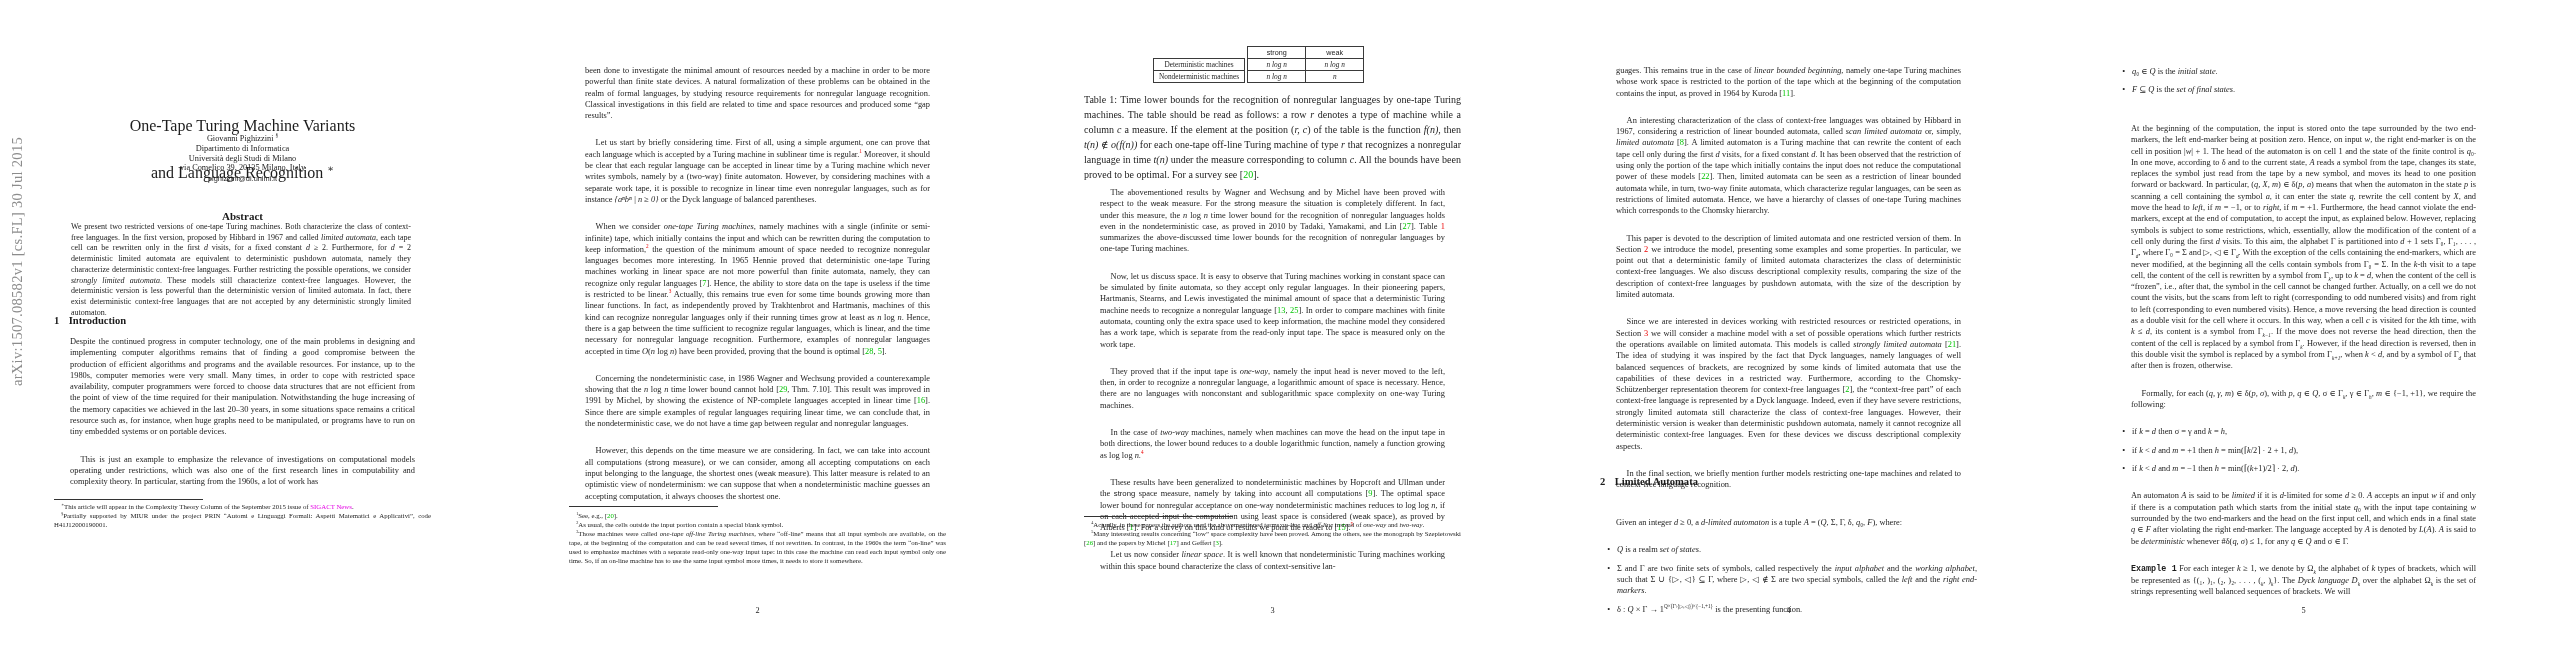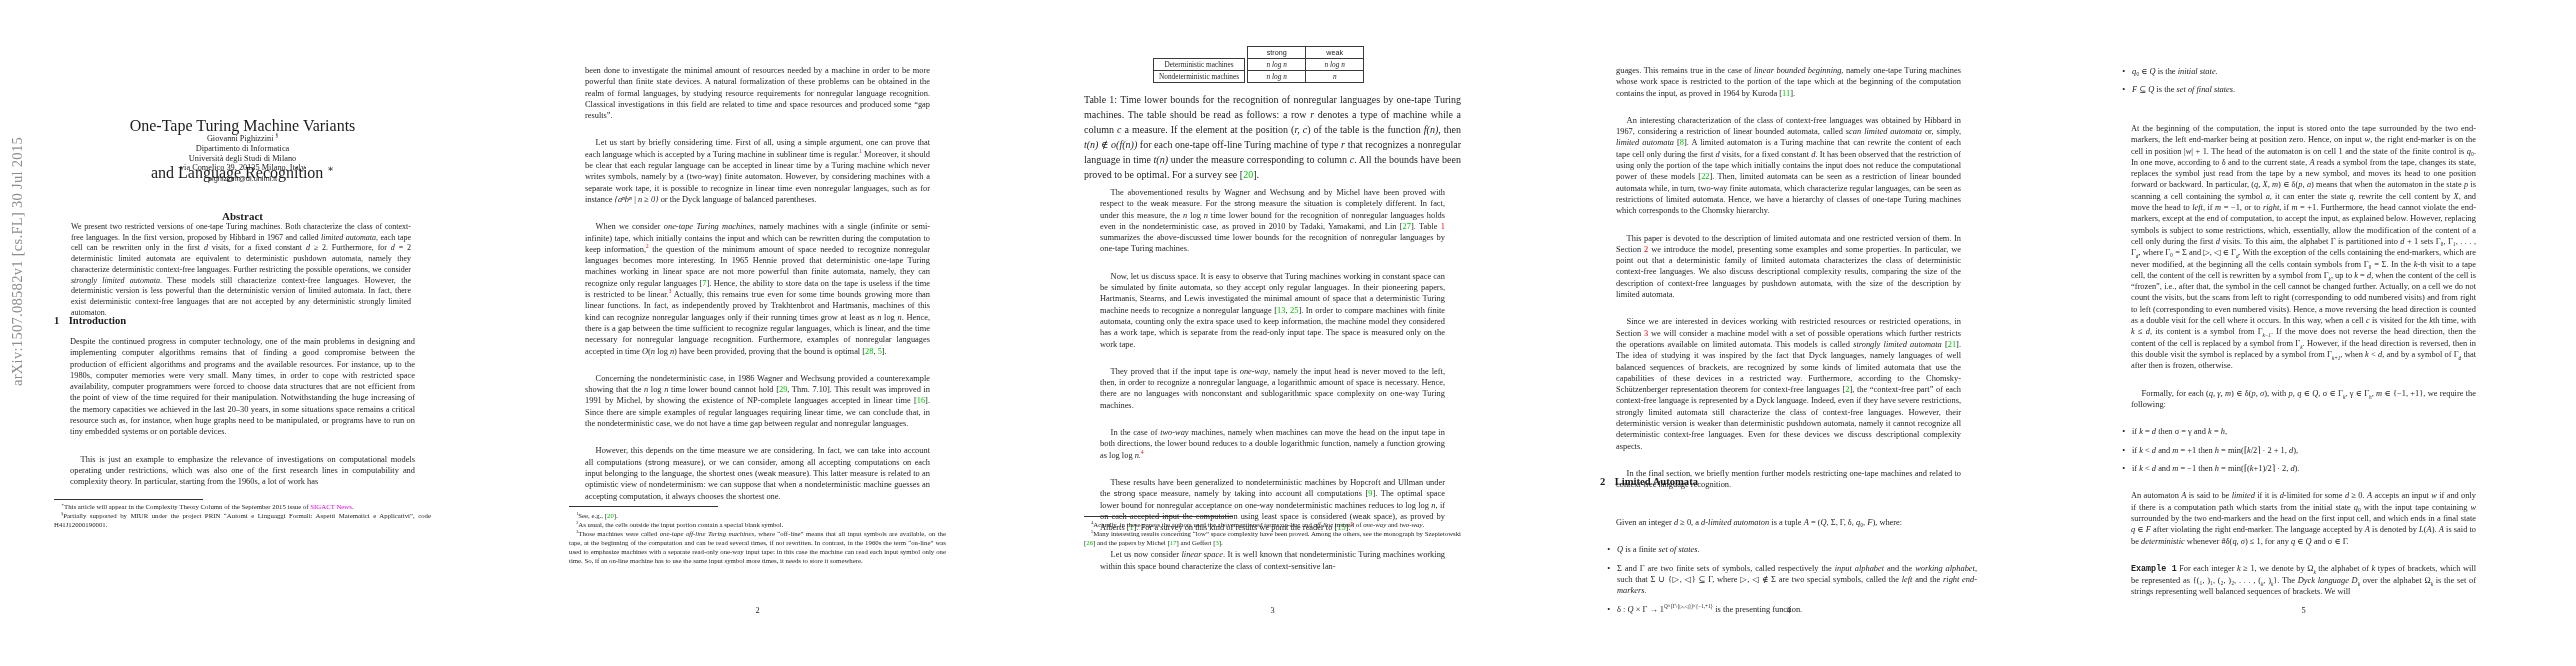--- a/index.html
+++ b/index.html
@@ -147,21 +147,21 @@
       <p class="par"><span>This paper is devoted to the description of limited automata and one restricted version of them. In Section </span><span class="ref">2</span><span> we introduce the model, presenting some examples and some properties. In particular, we point out that a deterministic family of limited automata characterizes the class of deterministic context-free languages. We also discuss descriptional complexity results, comparing the size of the description of context-free languages by pushdown automata, with the size of the description by limited automata.</span></p>
       <p class="par"><span>Since we are interested in devices working with restricted resources or restricted operations, in Section </span><span class="ref">3</span><span> we will consider a machine model with a set of possible operations which further restricts the operations available on limited automata. This models is called </span><span class="i">strongly limited automata</span><span> [</span><span class="cite">21</span><span>]. The idea of studying it was inspired by the fact that Dyck languages, namely languages of well balanced sequences of brackets, are recognized by some kinds of limited automata that use the capabilities of these devices in a restricted way. Furthermore, according to the Chomsky-Schützenberger representation theorem for context-free languages [</span><span class="cite">2</span><span>], the “context-free part” of each context-free language is represented by a Dyck language. Indeed, even if they have severe restrictions, strongly limited automata still characterize the class of context-free languages. However, their deterministic version is weaker than deterministic pushdown automata, namely it cannot recognize all deterministic context-free languages. Even for these devices we discuss descriptional complexity aspects.</span></p>
       <p class="par">In the final section, we briefly mention further models restricting one-tape machines and related to context-free language recognition.</p>
     </div>
     <div class="abs col sech" style="top:476px">
       <span class="num">2</span><span>Limited Automata</span>
     </div>
     <div class="abs col body-fs" style="top:501px">
       <p class="par ni"><span>Given an integer </span><span class="i">d</span><span> ≥ 0, a </span><span class="i">d-limited automaton</span><span> is a tuple </span><span class="i">A</span><span> = (</span><span class="i">Q</span><span>, Σ, Γ, δ, </span><span class="i">q</span><span>₀, </span><span class="i">F</span><span>), where:</span></p>
       <div class="bullets" style="margin-top:7.2px">
-        <div class="bullet"><span class="i">Q</span><span> is a finite </span><span class="i">set of states</span><span>.</span></div>
+        <div class="bullet"><span class="i">Q</span><span> is a realm </span><span class="i">set of states</span><span>.</span></div>
         <div class="bullet"><span>Σ and Γ are two finite sets of symbols, called respectively the </span><span class="i">input alphabet</span><span> and the </span><span class="i">working alphabet</span><span>, such that Σ ∪ {▷, ◁} ⊆ Γ, where ▷, ◁ ∉ Σ are two special symbols, called the </span><span class="i">left</span><span> and the </span><span class="i">right end-markers</span><span>.</span></div>
         <div class="bullet"><span>δ : </span><span class="i">Q</span><span> × Γ → 1</span><sup class="sup">Q×(Γ\{▷,◁})×{−1,+1}</sup><span> is the presenting function.</span></div>
       </div>
     </div>
     <div class="pageno">4</div>
   </div>
 
   <div class="page" id="pg5">
     <div class="abs col body-fs" style="top:66px">
       <div class="bullets">

